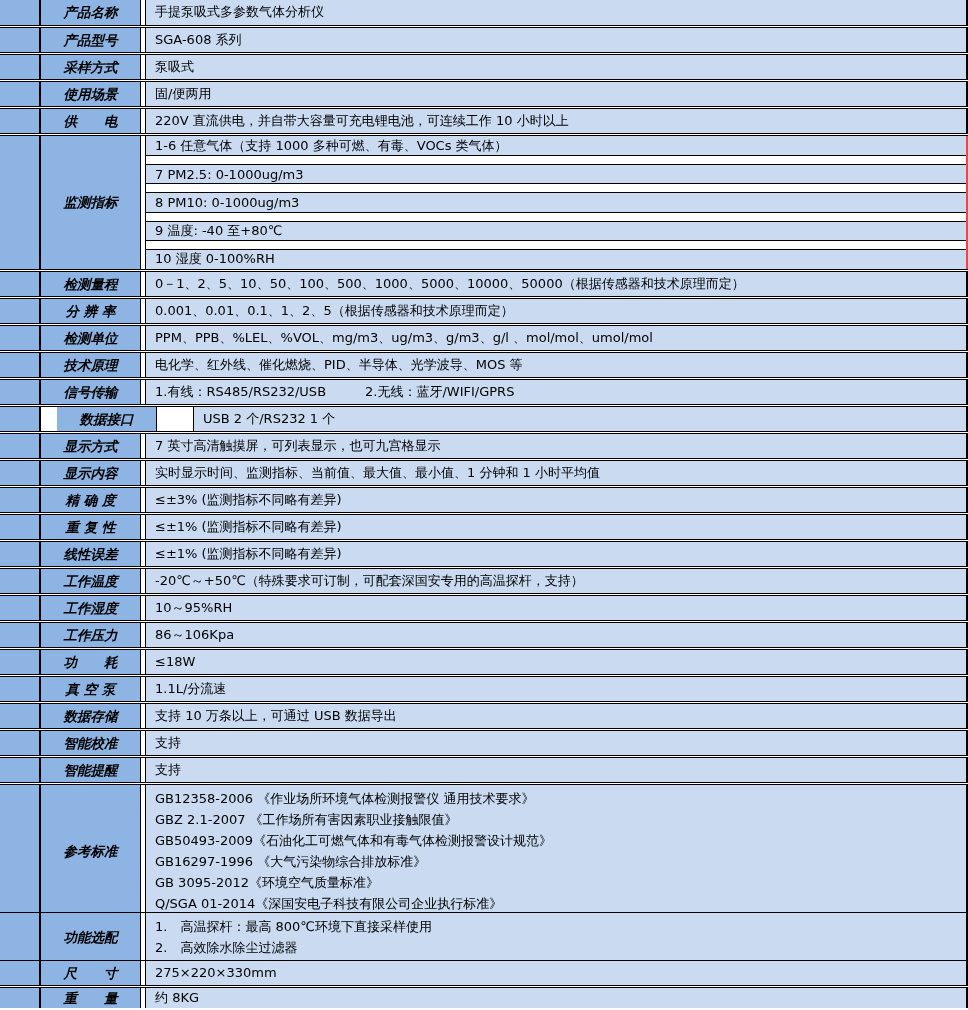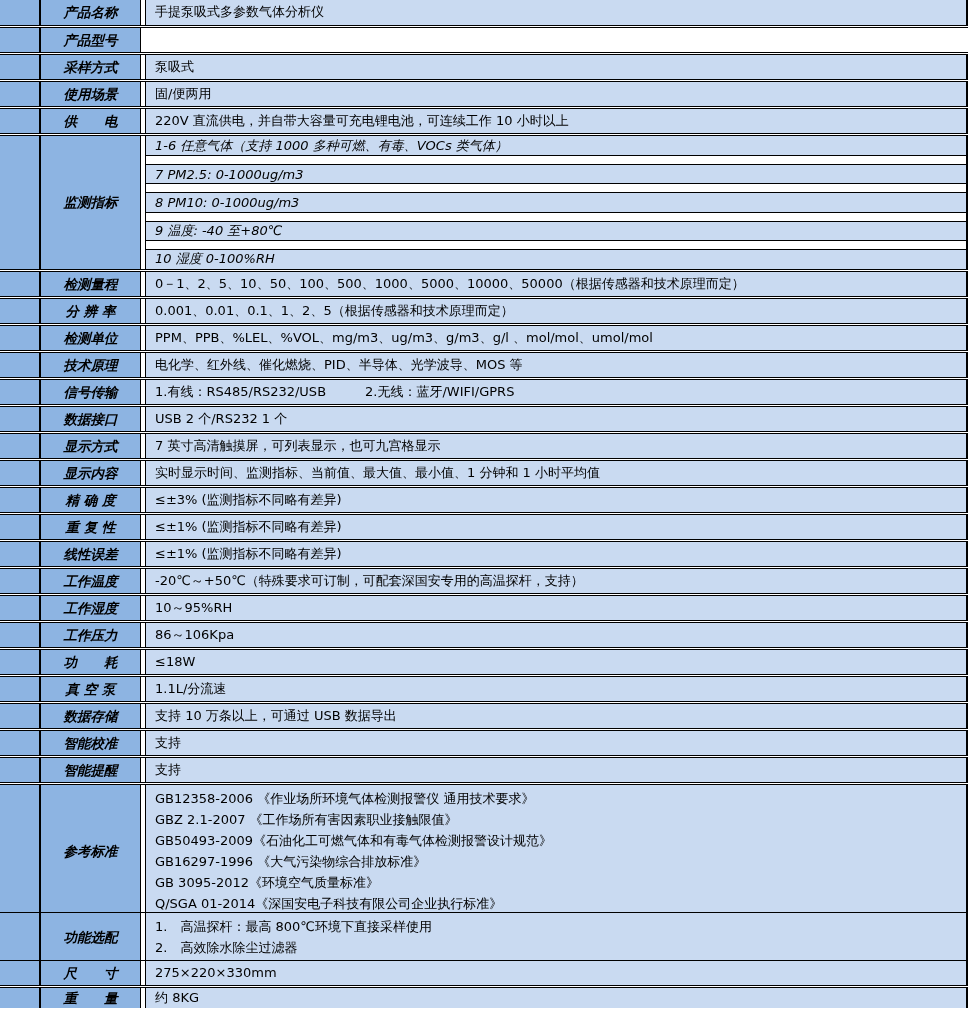--- a/index.html
+++ b/index.html
@@ -59,22 +59,21 @@
     align-items: flex-start;
     justify-content: center;
     padding: 3px 9px;
   }
   .val.lines .line { line-height: 21px; white-space: pre-wrap; }
   .val-stack {
     display: grid;
     row-gap: 8px;
     background: #ffffff;
     border-left: 1px solid #000;
-    border-right: 2px solid #000000;
-    font-style: italic;
+    border-right: 2px solid #ef4444;
   }
   .val-stack .sub {
     background: var(--value-bg);
     display: flex;
     align-items: center;
     padding: 0 9px;
     font-size: 13px;
     white-space: pre-wrap;
     border-top: 1px solid #000;
     border-bottom: 1px solid #000;
@@ -89,20 +88,21 @@
     <div class="trow" style="height: 26px;">
       <div class="c0"></div>
       <div class="lbl">产品名称</div>
       <div class="gapcol"></div>
       <div class="val">手提泵吸式多参数气体分析仪</div>
     </div>
     <div class="trow" style="height: 26px;">
       <div class="c0"></div>
       <div class="lbl">产品型号</div>
       <div class="gapcol"></div>
+      <div class="val">SGA-608 系列</div>
     </div>
     <div class="trow" style="height: 26px;">
       <div class="c0"></div>
       <div class="lbl">采样方式</div>
       <div class="gapcol"></div>
       <div class="val">泵吸式</div>
     </div>
     <div class="trow" style="height: 26px;">
       <div class="c0"></div>
       <div class="lbl">使用场景</div>
@@ -150,21 +150,21 @@
       <div class="lbl">技术原理</div>
       <div class="gapcol"></div>
       <div class="val">电化学、红外线、催化燃烧、PID、半导体、光学波导、MOS 等</div>
     </div>
     <div class="trow" style="height: 26px;">
       <div class="c0"></div>
       <div class="lbl">信号传输</div>
       <div class="gapcol"></div>
       <div class="val">1.有线：RS485/RS232/USB　　　2.无线：蓝牙/WIFI/GPRS</div>
     </div>
-    <div class="trow" style="height: 26px;">
+    <div class="trow" style="height: 26px; gap: 16px;">
       <div class="c0"></div>
       <div class="lbl">数据接口</div>
       <div class="gapcol"></div>
       <div class="val">USB 2 个/RS232 1 个</div>
     </div>
     <div class="trow" style="height: 26px;">
       <div class="c0"></div>
       <div class="lbl">显示方式</div>
       <div class="gapcol"></div>
       <div class="val">7 英寸高清触摸屏，可列表显示，也可九宫格显示</div>

